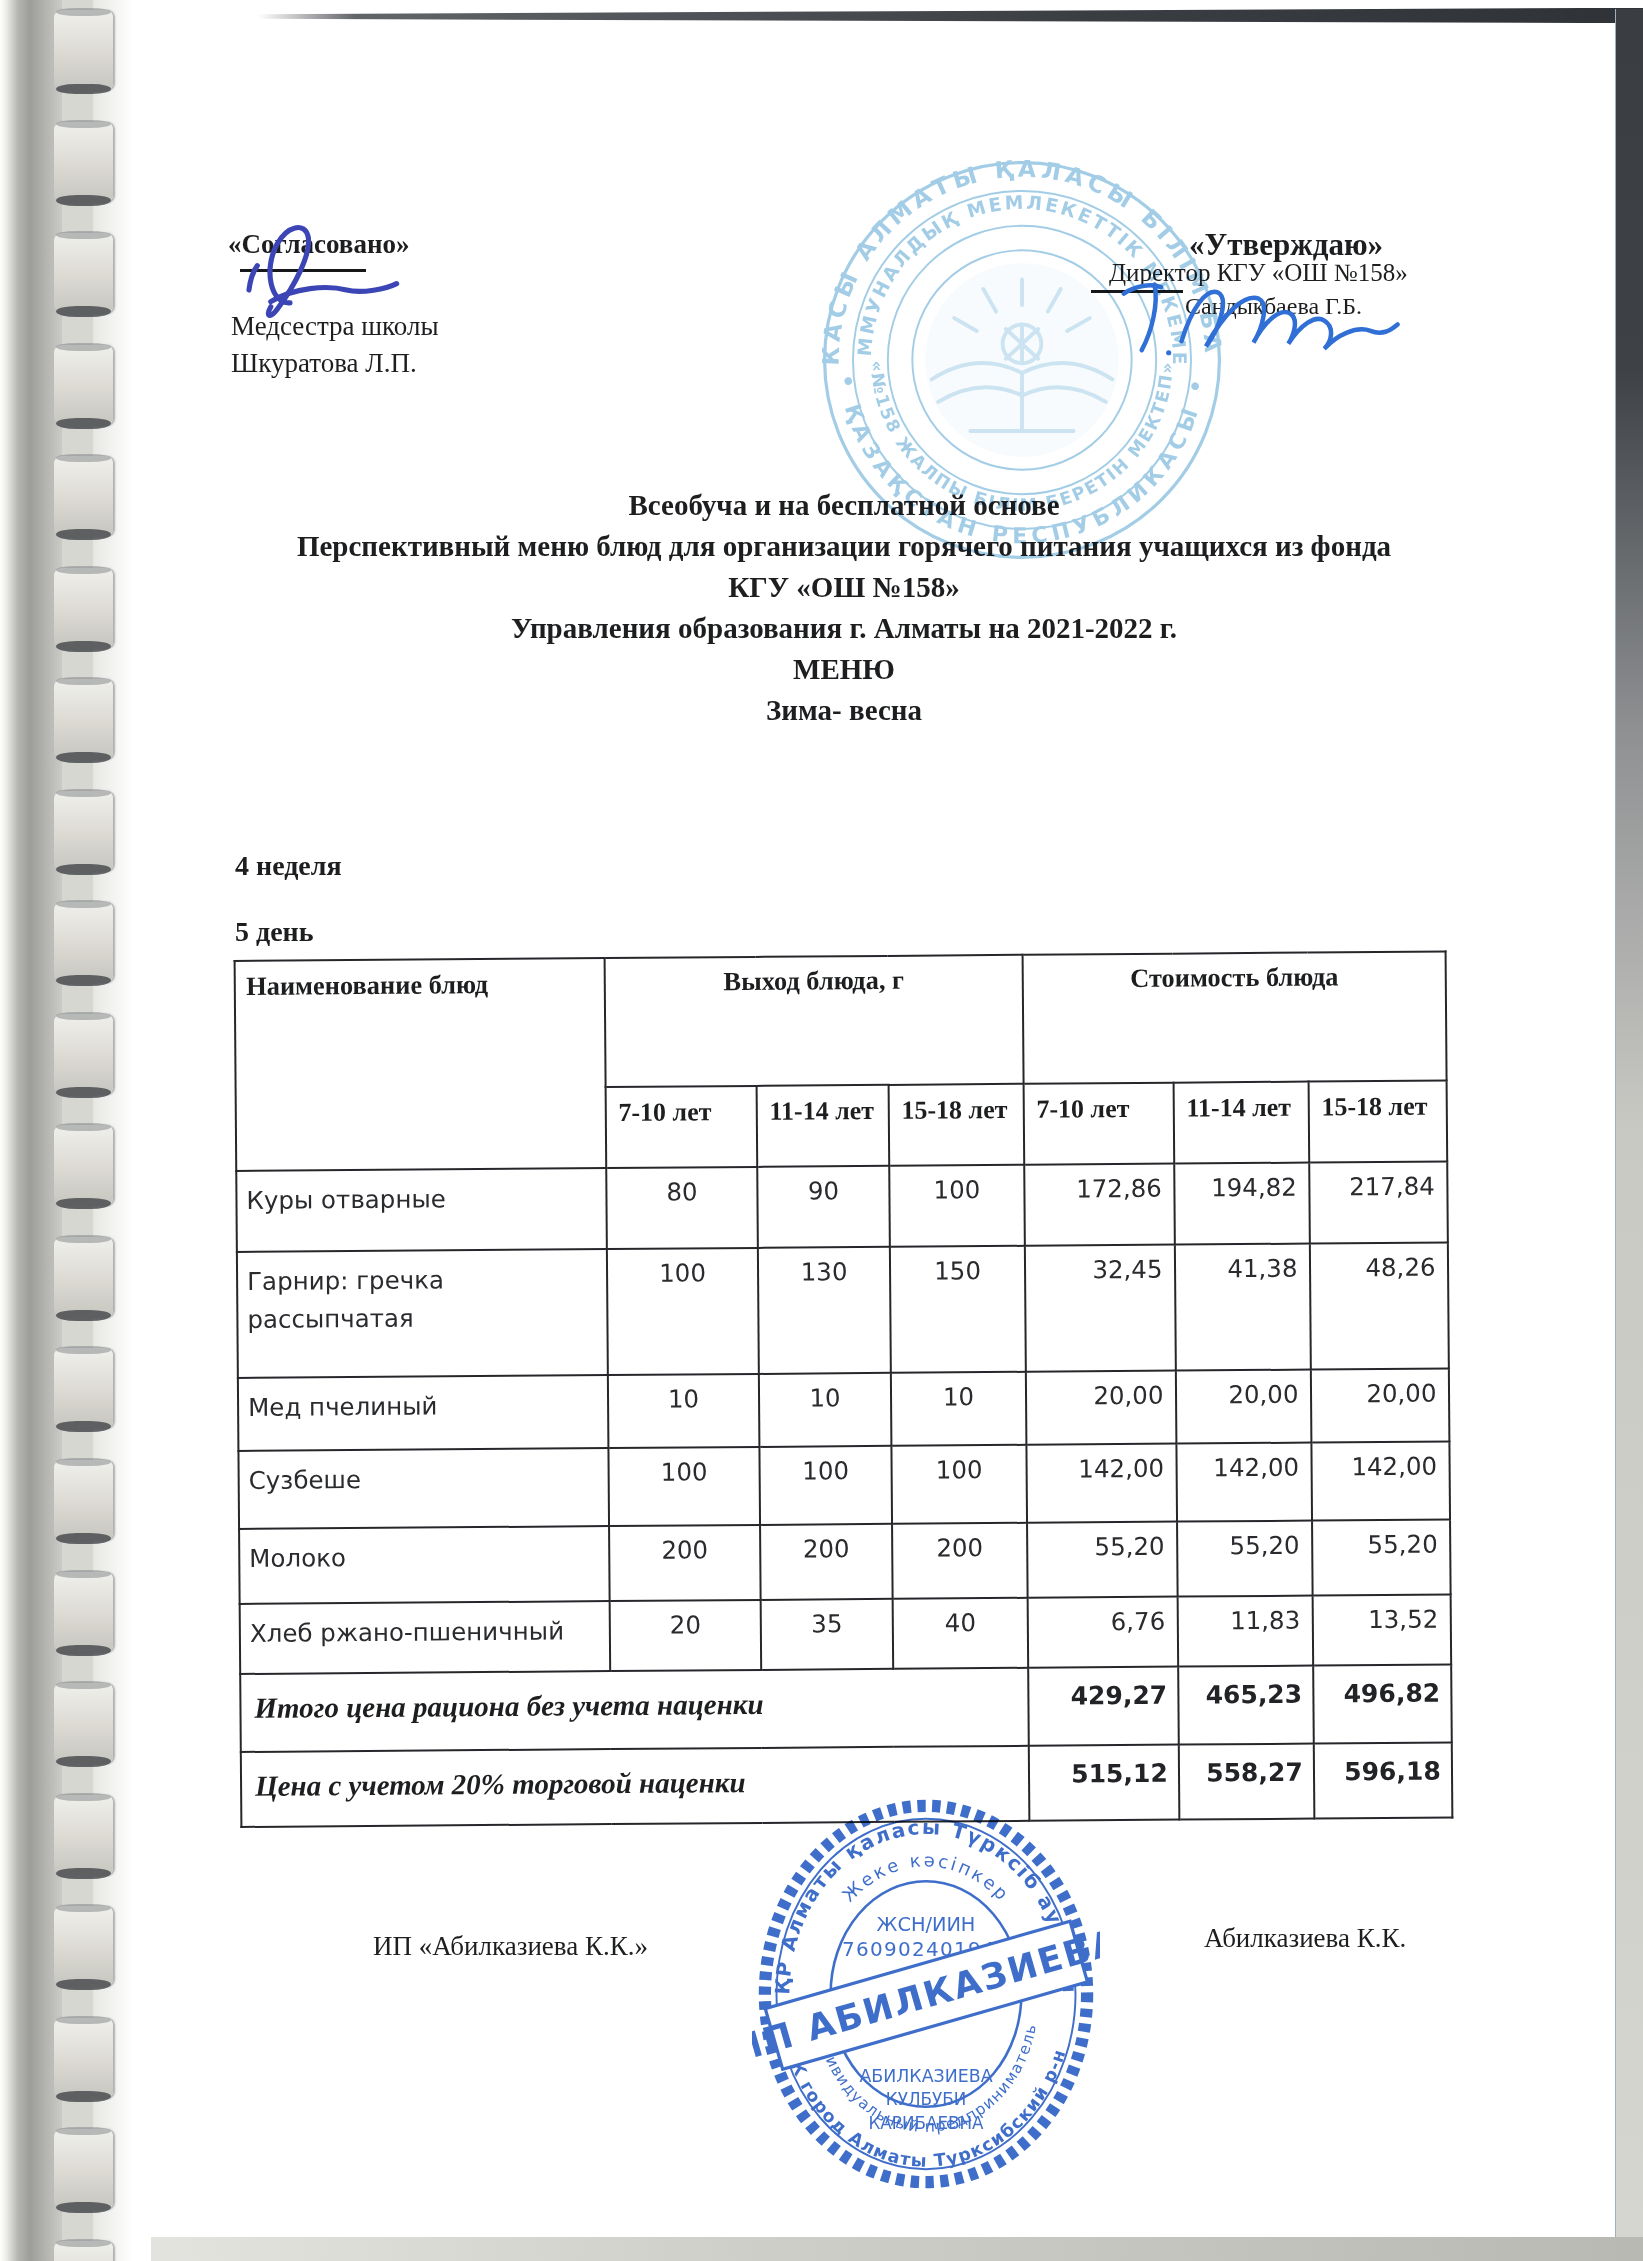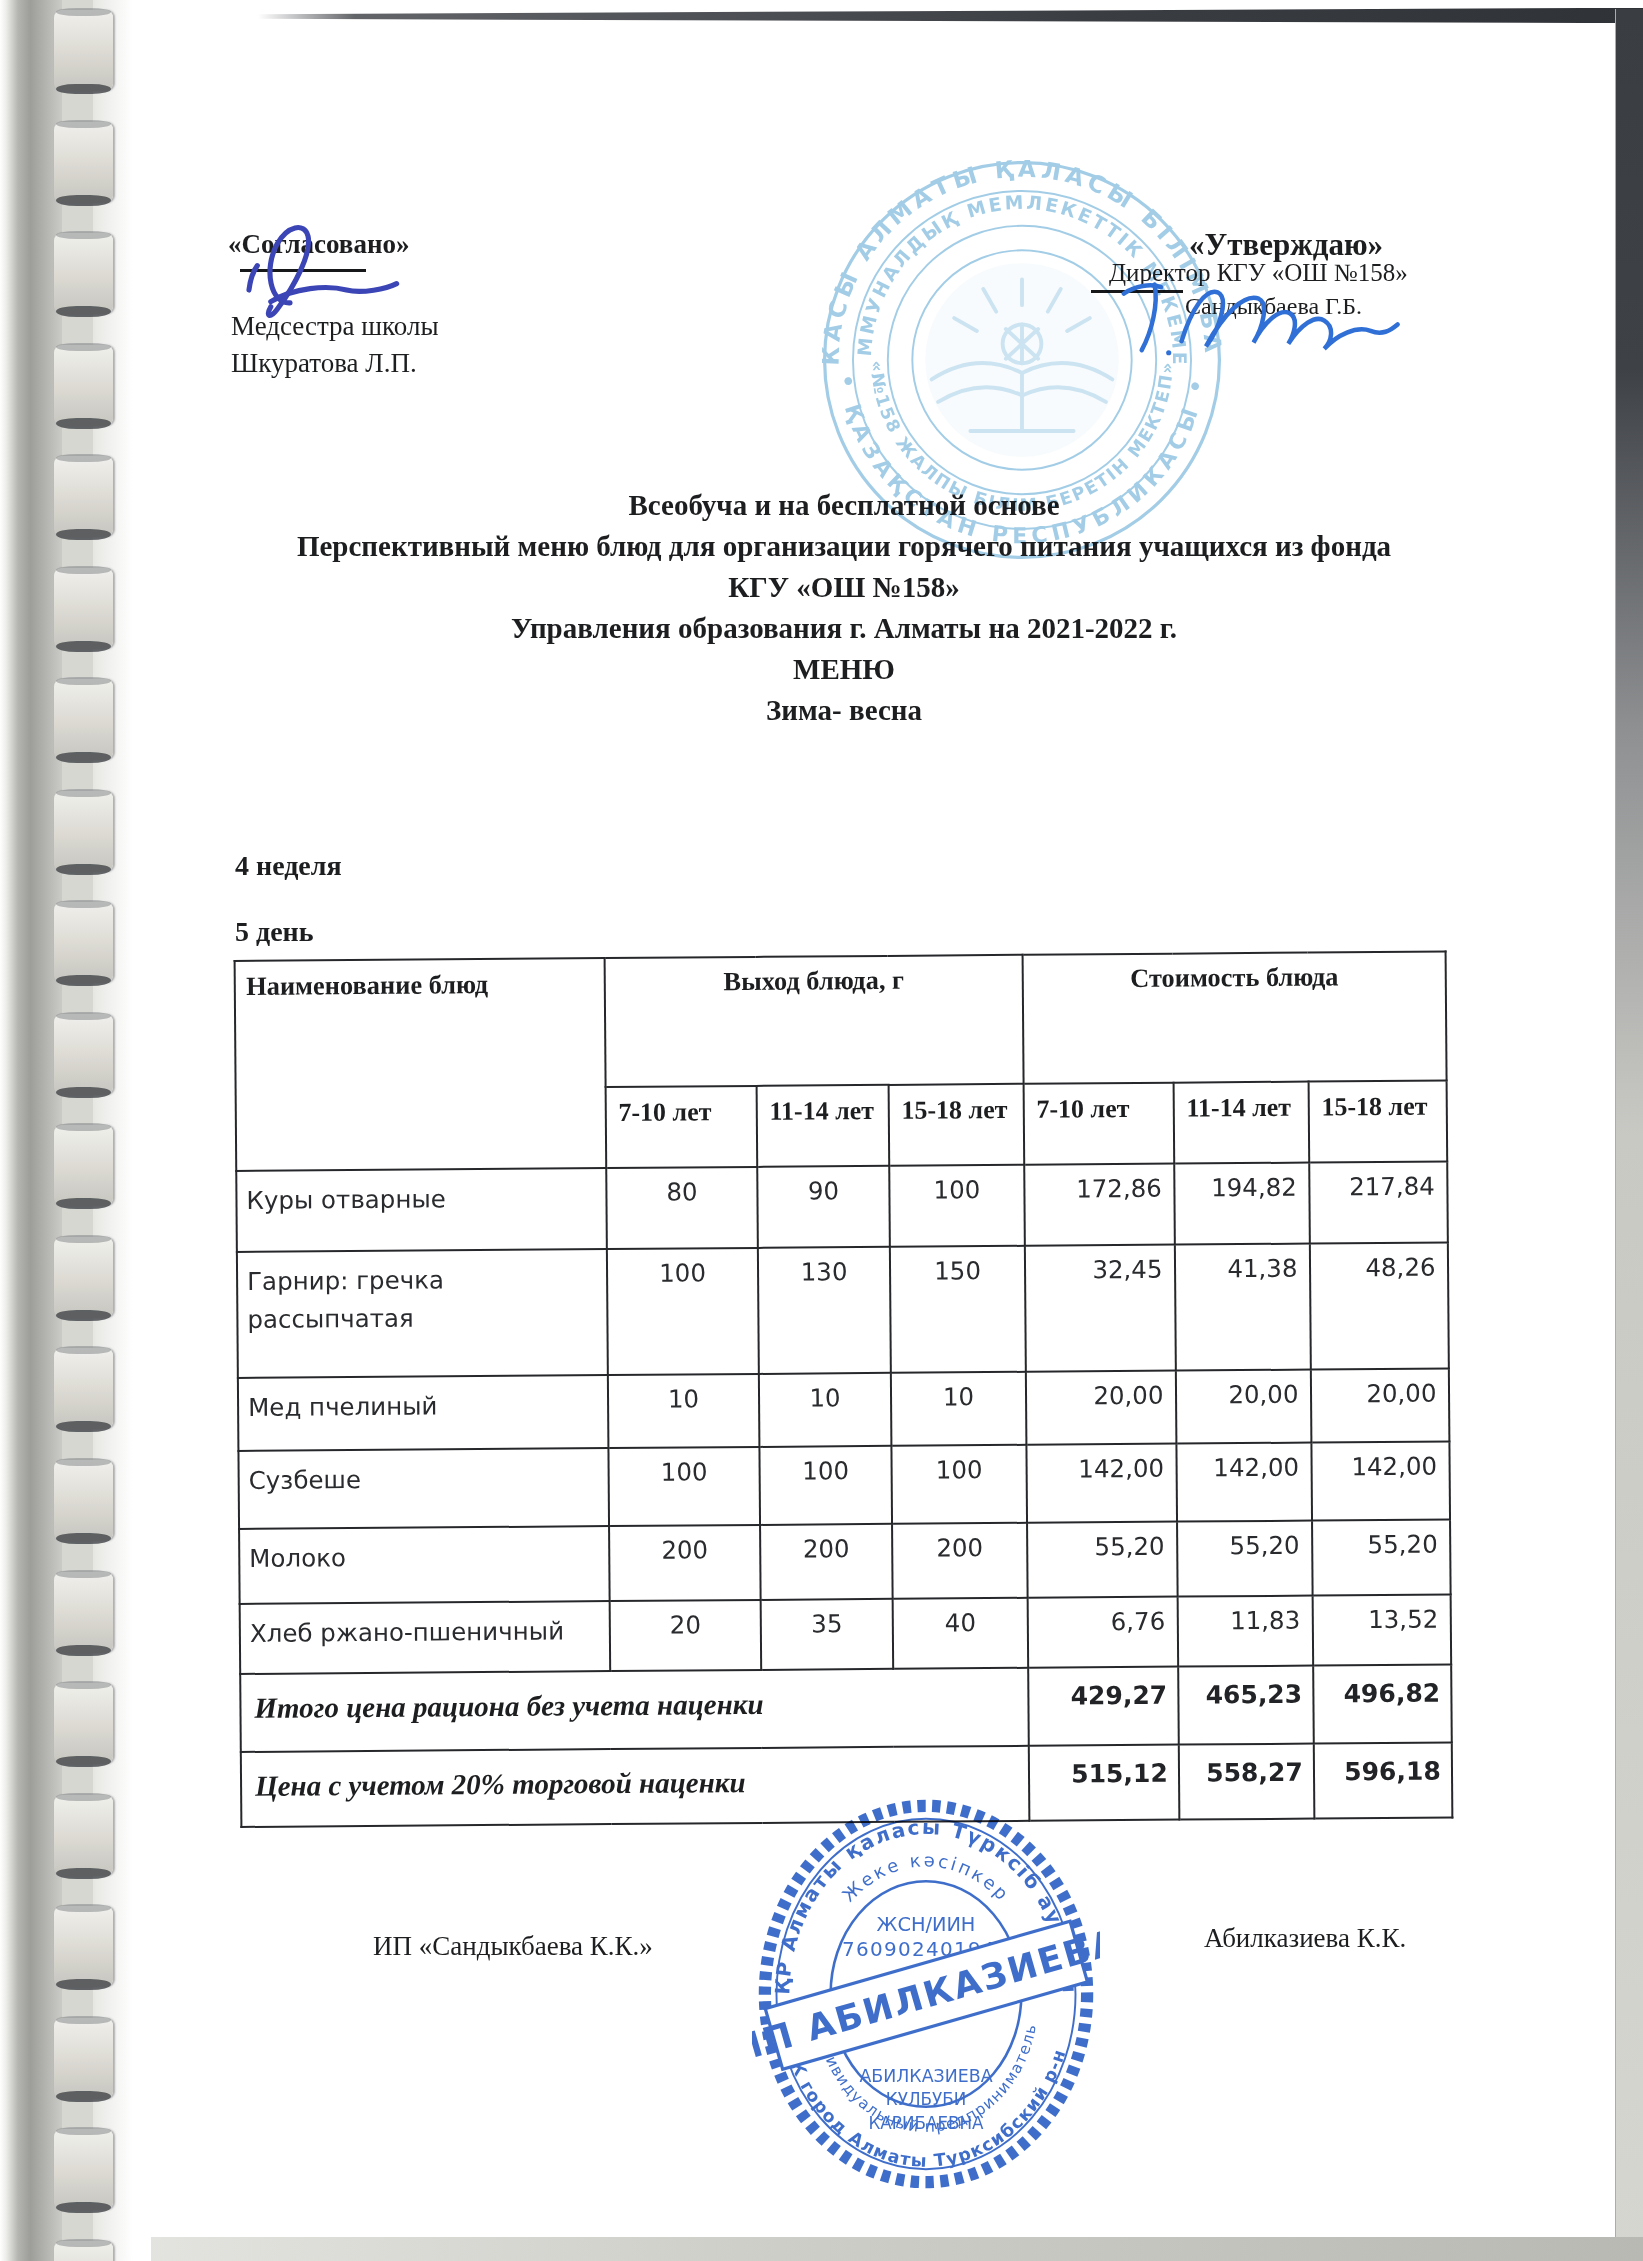--- a/index.html
+++ b/index.html
@@ -211,21 +211,21 @@
     <tr class="tr-t1">
       <td class="total-label" colspan="4">Цена с учетом 20% торговой наценки</td>
       <td class="total-val">515,12</td>
       <td class="total-val">558,27</td>
       <td class="total-val">596,18</td>
     </tr>
   </tbody>
       </table>
   </div>
 
-  <div class="footer-text" style="left:373px;top:1931px;">ИП «Сандыкбаева К.К.»</div>
+  <div class="footer-text" style="left:373px;top:1931px;">ИП «Абилказиева К.К.»</div>
   <div class="footer-text" style="left:1204px;top:1923px;font-family:Liberation Serif, serif;">Абилказиева К.К.</div>
 
   <svg class="stamp stamp-top" width="400" height="400" viewBox="0 0 620 620">
     <defs>
       <path id="t-out-top" d="M 26,310 A 284,284 0 0 1 594,310"></path>
       <path id="t-out-bot" d="M 26,310 A 284,284 0 0 0 594,310"></path>
       <path id="t-in-top" d="M 76,310 A 234,234 0 0 1 544,310"></path>
       <path id="t-in-bot" d="M 76,310 A 234,234 0 0 0 544,310"></path>
     </defs>
     <g fill="none" stroke="#4d9fce">

